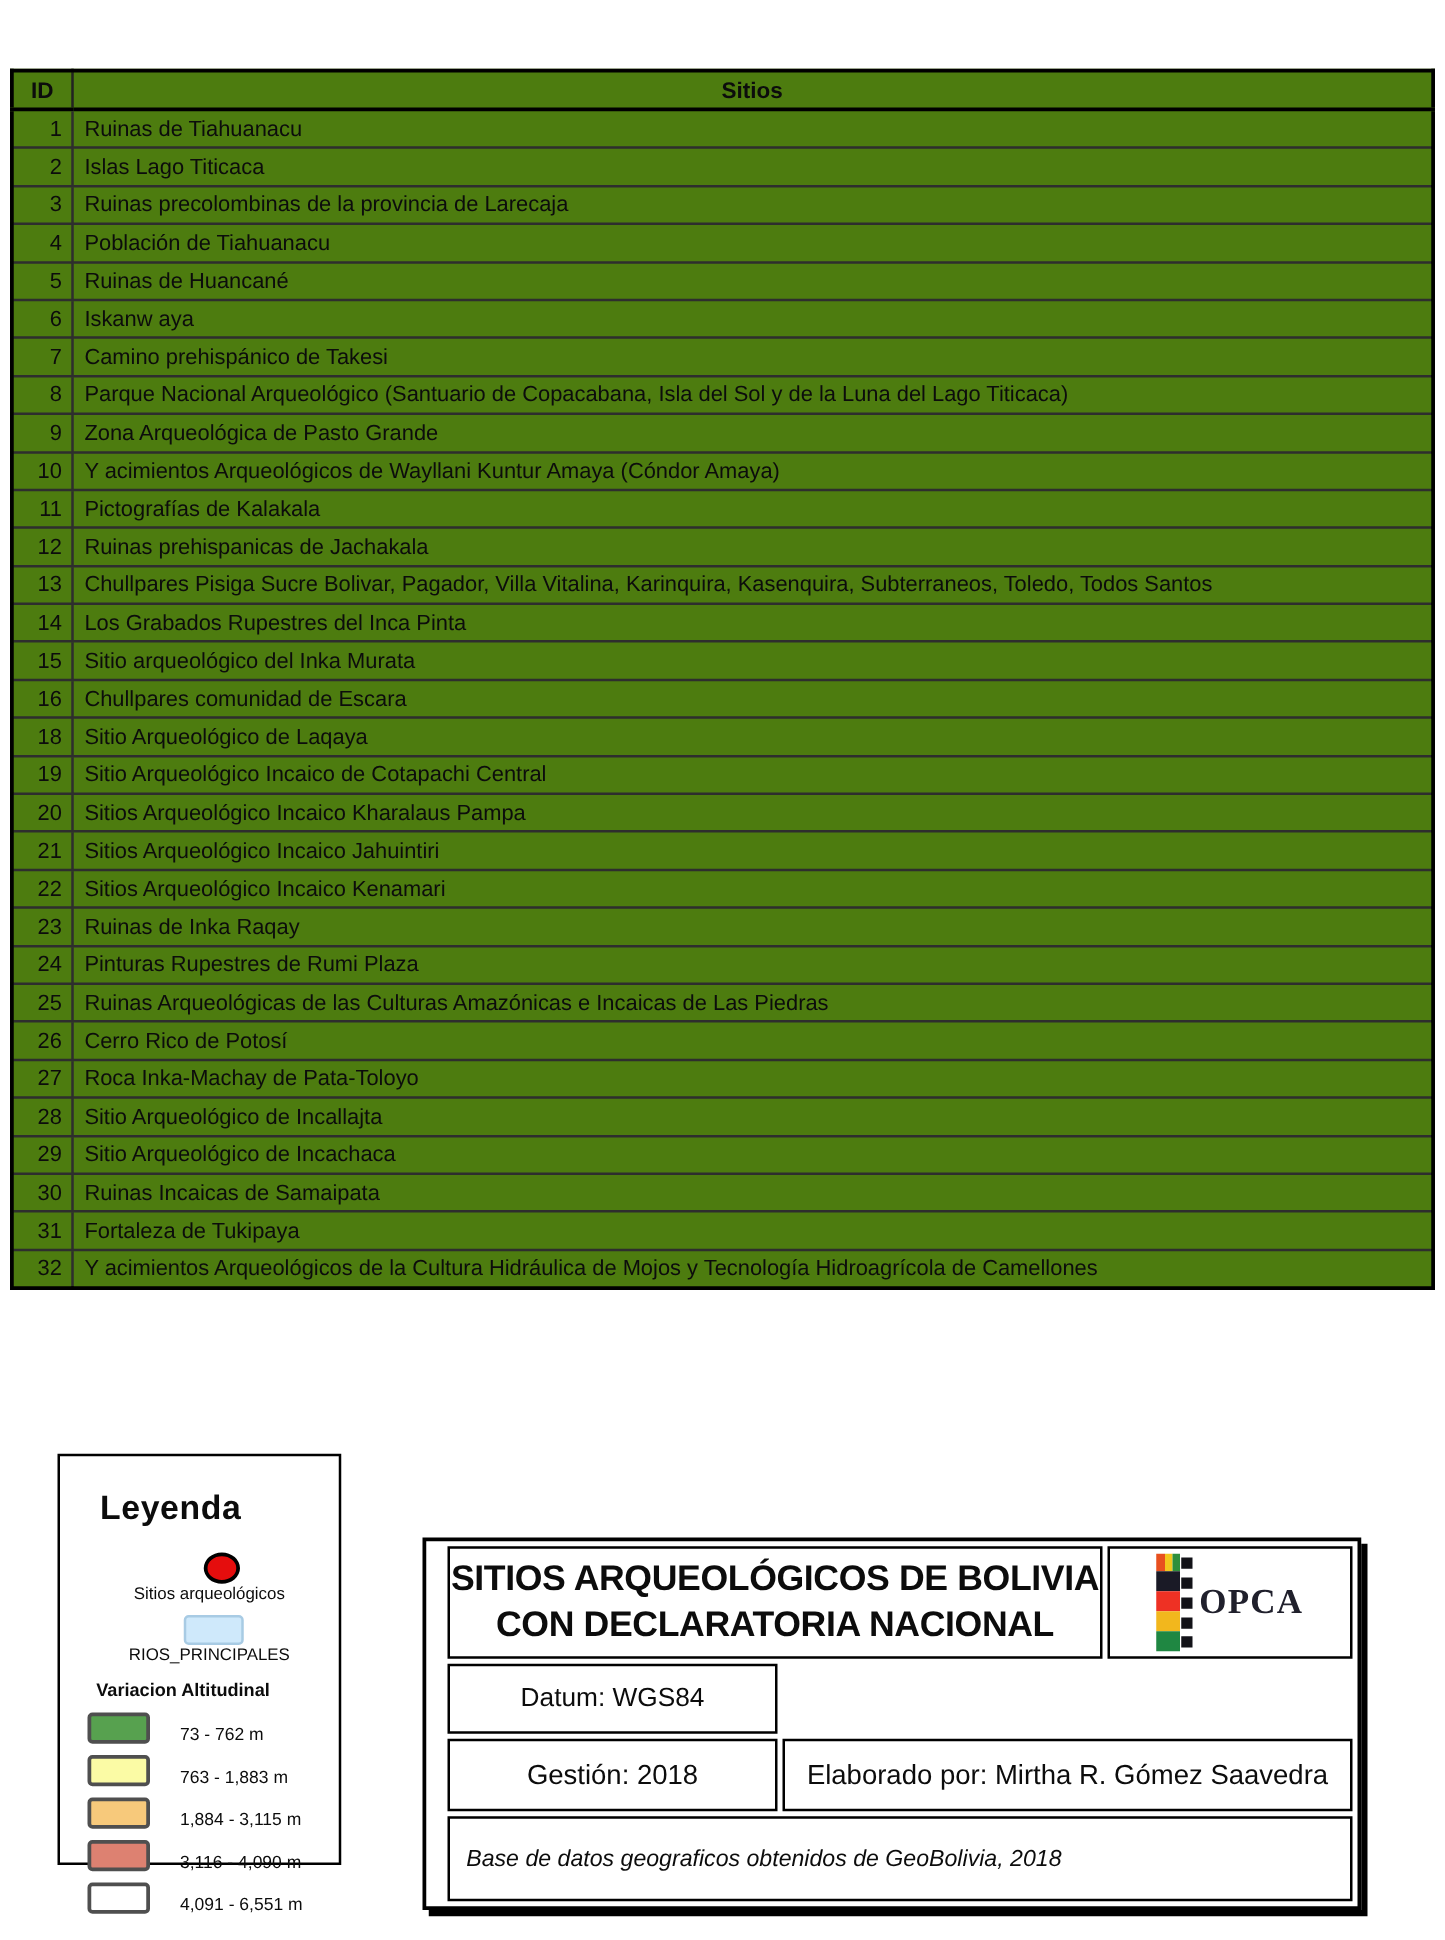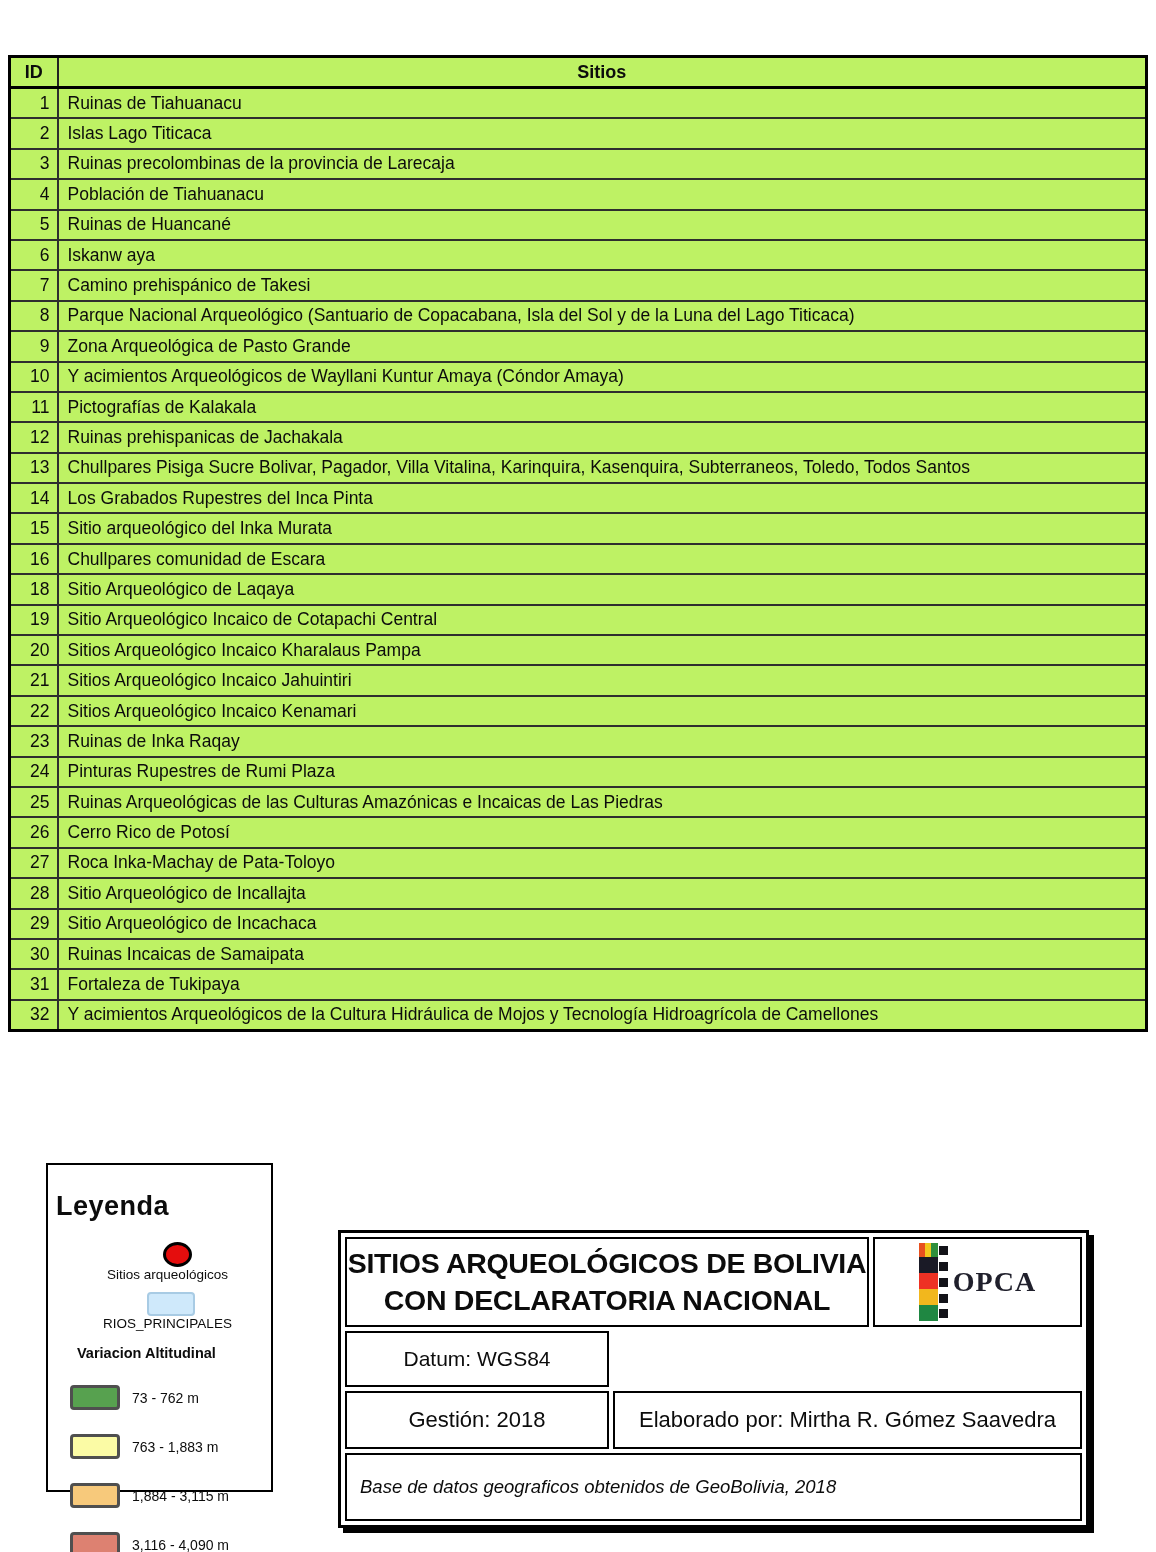--- a/index.html
+++ b/index.html
@@ -1,40 +1,40 @@
 <!DOCTYPE html>
 <html><head>
 <meta charset="utf-8">
 <style>
   html,body{margin:0;padding:0;background:#ffffff;}
   body{width:1156px;height:1552px;position:relative;font-family:"Liberation Sans",sans-serif;color:#0c0c0c;overflow:hidden;}
 
   
-  table.sites{position:absolute;left:8px;top:55px;width:1140px;border-collapse:collapse;table-layout:fixed;background:#bef264;border:3px solid #000;}
+  table.sites{position:absolute;left:8px;top:55px;width:1140px;border-collapse:collapse;table-layout:fixed;background:#4d7c0f;border:3px solid #000;}
   table.sites col.c-id{width:48px;}
   table.sites th{border:2px solid #222;border-bottom:3px solid #000;height:28px;font-size:18px;font-weight:bold;text-align:center;padding:0;}
   table.sites td{border:2px solid #2e2e2e;height:28.4px;font-size:17.5px;padding:0 9px;white-space:nowrap;overflow:hidden;}
   table.sites td.id{text-align:right;padding-right:7px;}
 
   
   .legend{position:absolute;left:46px;top:1163px;width:223px;height:325px;border:2px solid #000;background:#fff;}
-  .legend-title{margin:26px 0 0 8px;font-size:27px;font-weight:bold;letter-spacing:.5px;}
+  .legend-title{margin:26px 0 0 32px;font-size:27px;font-weight:bold;letter-spacing:.5px;}
   .legend-row{display:flex;align-items:center;margin-top:10px;flex-direction:column;}
   .legend-row.first{margin-top:20px;}
   .marker-circle{width:23px;height:19px;border:3px solid #000;border-radius:50%;margin-left:36px;flex:0 0 auto;}
   .rios-swatch{width:44px;height:20px;border:2px solid #a8cbe4;border-radius:4px;margin-left:22px;flex:0 0 auto;}
   .legend-label{font-size:13.5px;margin-left:16px;}
   .alt-header{margin:14px 0 2px 29px;font-size:14.5px;font-weight:bold;}
-  .alt-row{display:flex;align-items:center;margin-top:24px;}
+  .alt-row{display:flex;align-items:flex-end;margin-top:9px;gap:12px;}
   .alt-swatch{width:44px;height:19px;border:3px solid #4f4f4f;border-radius:4px;margin-left:22px;flex:0 0 auto;}
   .alt-label{font-size:14px;margin-left:12px;}
 
   
   .tblock{position:absolute;left:338px;top:1230px;width:737px;border:3px solid #000;background:#fff;padding:4px;box-shadow:5px 5px 0 #000;display:flex;flex-direction:column;gap:4px;}
-  .tb-row{display:grid;gap:4px;}
+  .tb-row{display:grid;gap:4px;margin-left:13px;}
   .tb-row.r1{grid-template-columns:524px 1fr;height:90px;}
   .tb-row.r2{grid-template-columns:264px 197px 1fr;height:56px;}
   .tb-row.r3{grid-template-columns:264px 1fr;height:58px;}
   .tb-row.r4{grid-template-columns:1fr;height:68px;}
   .tb-cell{border:2px solid #000;background:#fff;display:flex;align-items:center;justify-content:center;text-align:center;}
   .map-title{flex-direction:column;font-size:28.5px;font-weight:bold;line-height:1.3;letter-spacing:-.3px;}
   .meta{font-size:21px;}
   .meta-big{font-size:22px;}
   .note-cell{justify-content:flex-start;padding-left:13px;font-style:italic;font-size:18.5px;}
 

